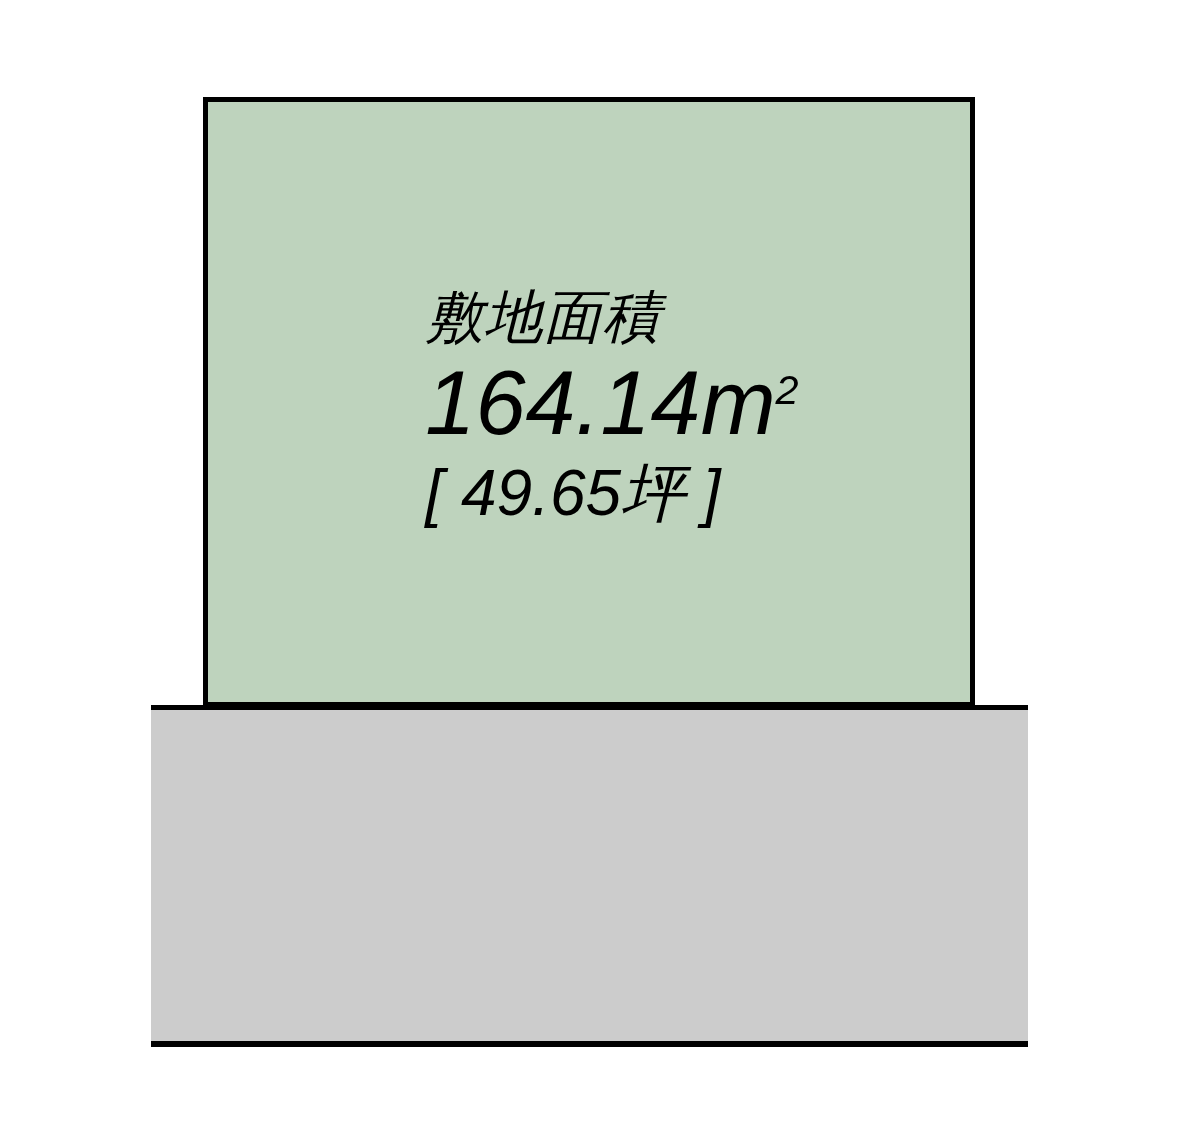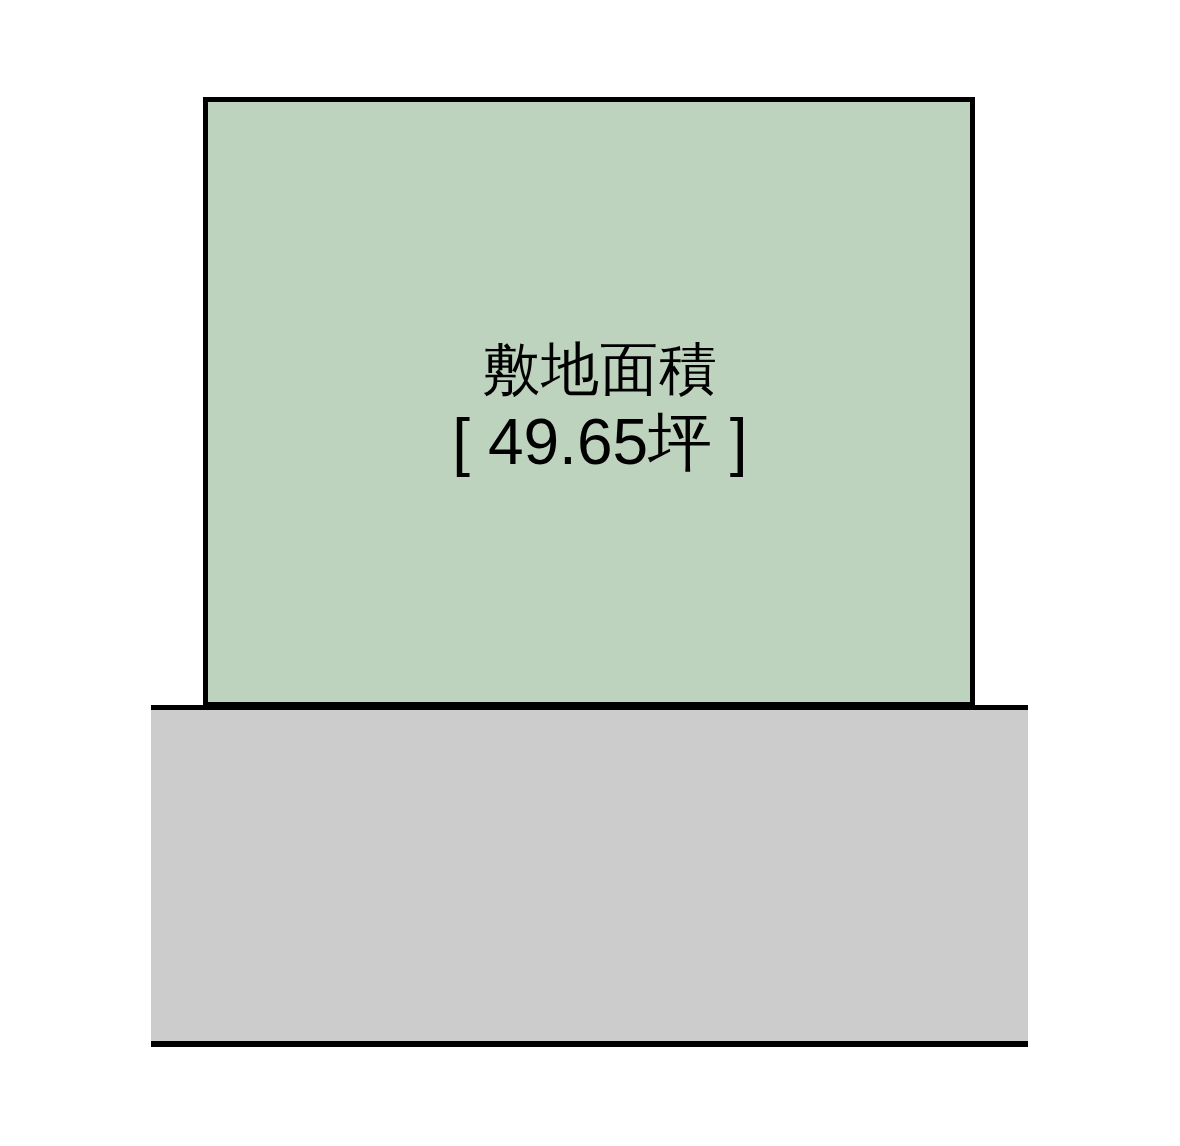--- a/index.html
+++ b/index.html
@@ -37,24 +37,24 @@
     height: 610px;
     box-sizing: border-box;
     background: var(--plot-fill, #bed3bd);
     border: 5px solid var(--line, #000000);
   }
   .plot-text {
     position: absolute;
     left: 50%;
     top: 50%;
     transform: translate(-50%, -50%);
-    margin-left: 11px;
+    margin-left: 23px;
     margin-top: 5px;
-    text-align: center;
     white-space: nowrap;
+    font-style: italic;
   }
   .area-label {
     font-size: 58px;
     line-height: 1.2;
     letter-spacing: 1px;
   }
   .area-value {
     font-size: 90px;
     line-height: 1.15;
   }
@@ -72,17 +72,18 @@
 </head>
 <body>
 
 <div class="canvas">
 
   <div class="road"></div>
 
   <div class="plot">
     <div class="plot-text">
       <div class="area-label">敷地面積</div>
+      <div class="area-value"><span>164.14</span><span><span>m</span><span class="unit-sup">2</span></span></div>
       <div class="area-tsubo">[ 49.65坪 ]</div>
     </div>
   </div>
 
 </div>
 
 </body></html>

